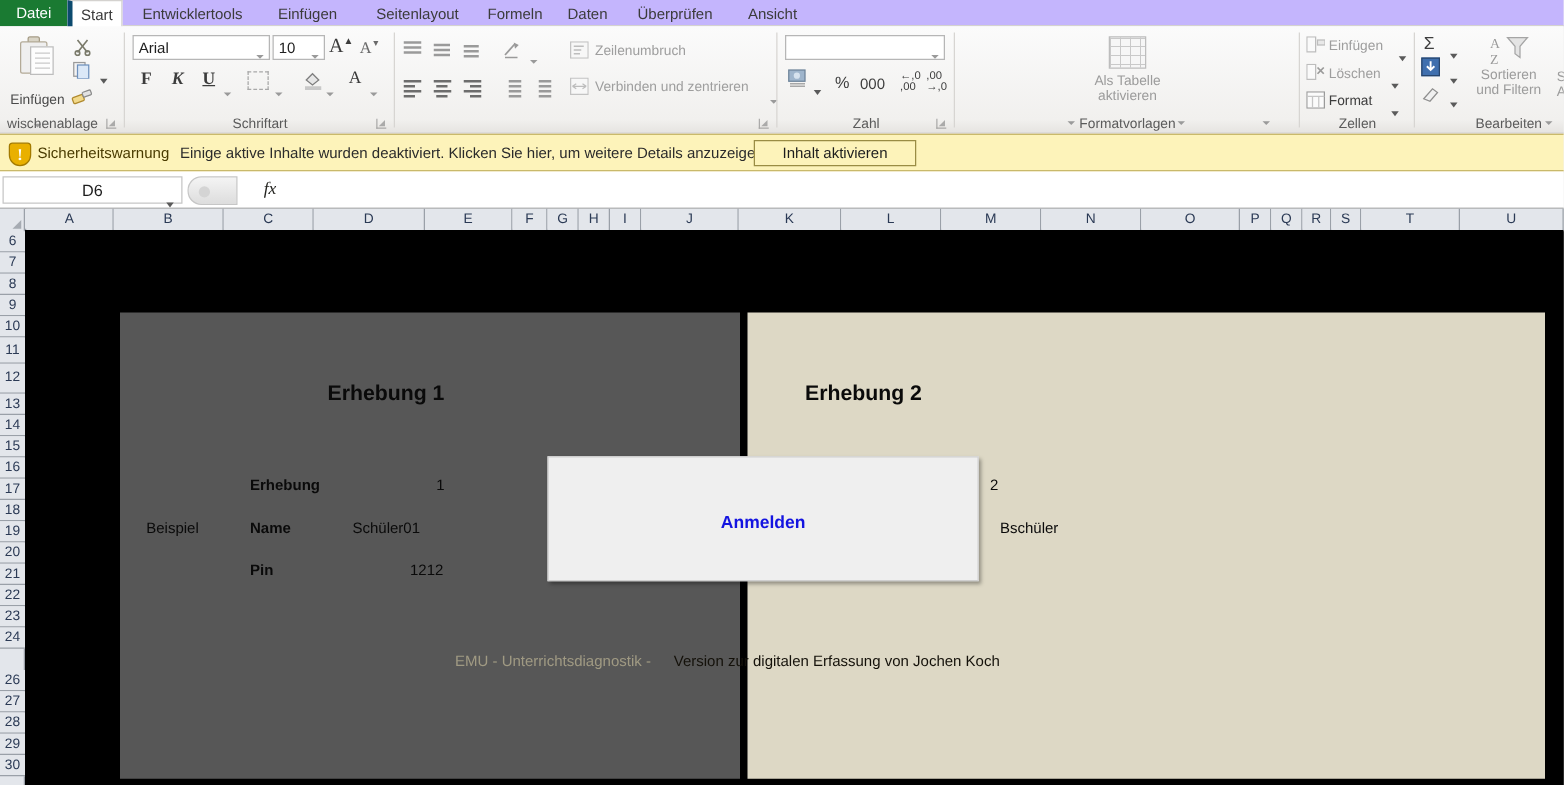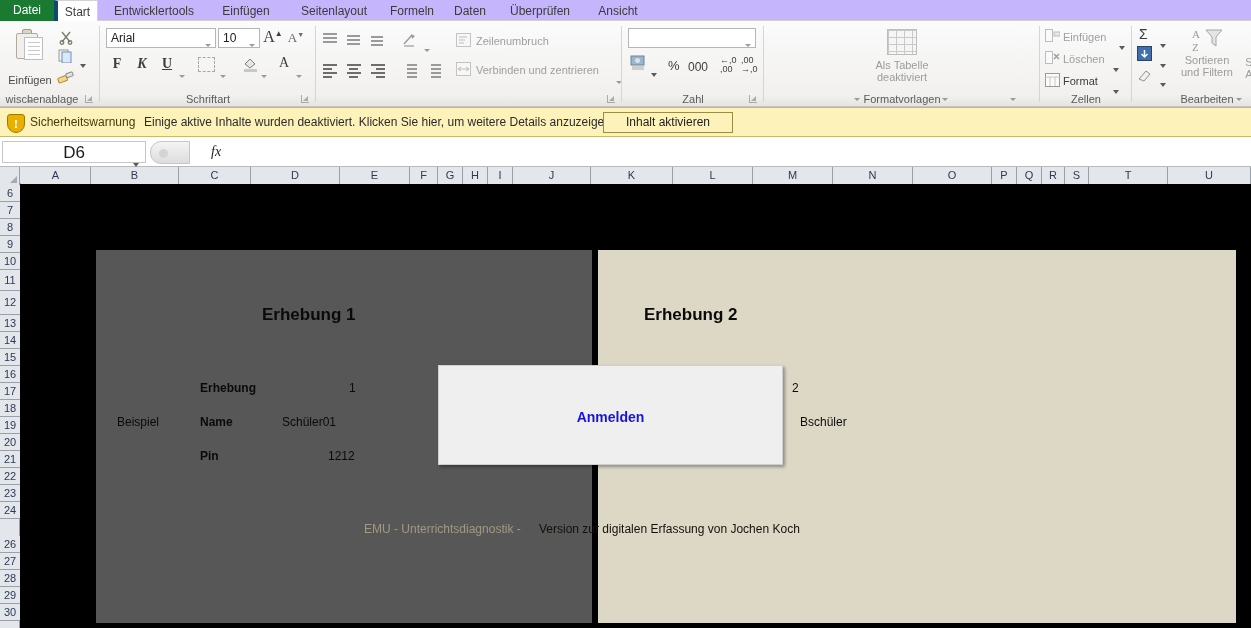--- a/index.html
+++ b/index.html
@@ -179,21 +179,21 @@
 
   
   .fbar {
     position: absolute; left: 0; top: 138px; width: 1251px; height: 29px;
     background: #ffffff;
     border-bottom: 1px solid #b9b9b9;
   }
   .namebox {
     position: absolute; left: 2px; top: 3px; width: 144px; height: 22px;
     background: #fff; border: 1px solid #c6c6c6;
-    font-size: 17px; color: #1d1d1d;
+    font-size: 13px; color: #1d1d1d;
     text-align: center; line-height: 21px;
   }
   .namebox-caret { position: absolute; right: 6px; top: 9px; }
   .fbar-sep {
     position: absolute; left: 150px; top: 3px; width: 40px; height: 23px;
     background: linear-gradient(to bottom,#f4f4f4,#dddddd);
     border: 1px solid #c6c6c6; border-radius: 11px 0 0 11px;
   }
   .fbar-sep .dot {
     position: absolute; left: 8px; top: 7px; width: 9px; height: 9px;
@@ -488,21 +488,21 @@
       <div class="dlg-launcher" style="right:6px;"></div>
       <div class="gdiv"></div>
     </div>
 
     <div class="rgroup" style="left:764px;width:276px;">
       <div class="mini-btn" style="left:90px;top:66px;"><span class="caret-sm"></span></div>
 
       <div class="bigbtn" style="left:100px;top:8px;width:76px;">
         <div class="gridicon" style="left:23px;top:0;"></div>
         <div class="bl" style="margin-top:30px;">Als Tabelle</div>
-        <div class="bl">deaktiviert</div>
+        <div class="bl">aktivieren</div>
       </div>
       <div class="mini-btn" style="left:178px;top:66px;"><span class="caret-sm"></span></div>
 
       <div class="mini-btn" style="left:246px;top:66px;"><span class="caret-sm"></span></div>
 
       <div class="glabel">Formatvorlagen</div>
       <div class="gdiv"></div>
     </div>
 
     <div class="rgroup" style="left:1040px;width:92px;">

